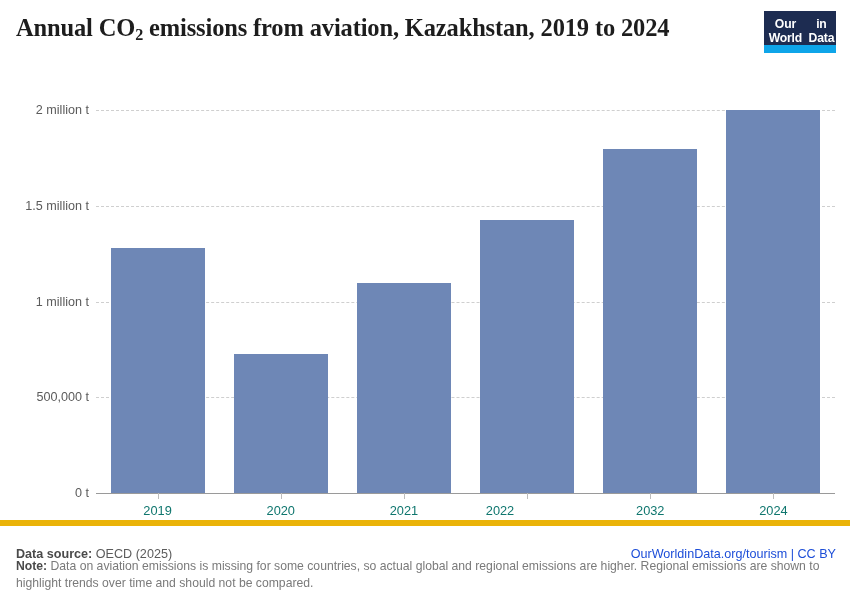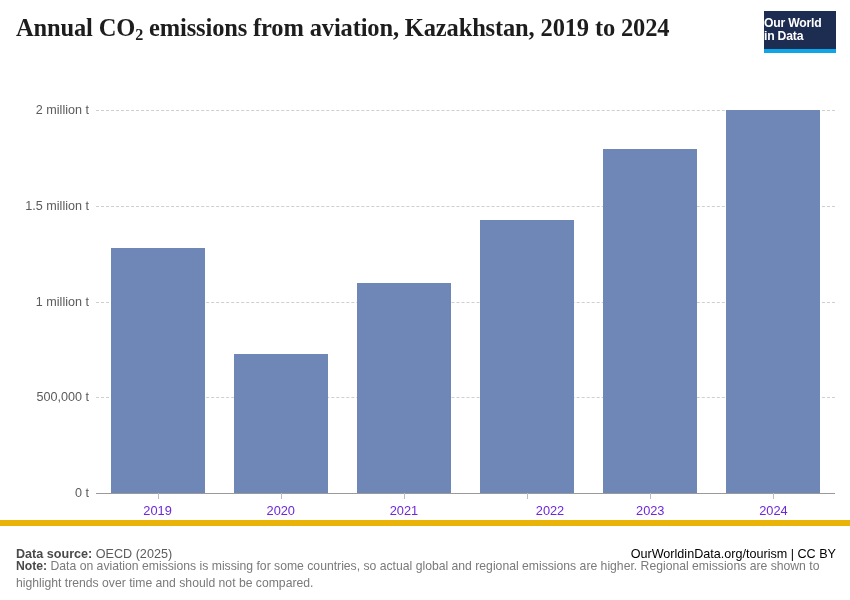--- a/index.html
+++ b/index.html
@@ -56,25 +56,24 @@
   }
 
   
   .owid-logo {
     position: absolute;
     right: 14px;
     top: 11px;
     width: 72px;
     height: 42px;
     background: #1d2c51;
-    border-bottom: 4px solid #0ea5e9;
+    border-bottom: 8px solid #0ea5e9;
     box-sizing: border-box;
     display: flex;
-    flex-direction: column;
-    align-items: flex-start;
+    align-items: flex-end;
     justify-content: center;
     line-height: 13.5px;
   }
   .owid-logo span {
     color: #ffffff;
     font-size: 12.2px;
     font-weight: bold;
     letter-spacing: -0.2px;
     display: block;
     text-align: center;
@@ -121,21 +120,21 @@
   }
   .bar {
     position: absolute;
     background: #6E87B6;
     bottom: 27px;           
   }
   .xtick-label {
     position: absolute;
     top: 411px;
     font-size: 12.8px;
-    color: #6d28d9;
+    color: #0f766e;
     text-align: center;
     transform: translateX(-50%);
     white-space: nowrap;
   }
   .xtick-mark {
     position: absolute;
     top: 401px;
     width: 0;
     height: 6px;
     border-left: 1px solid #bcbcbc;
@@ -165,21 +164,21 @@
     white-space: nowrap;
   }
   .footer-source b {
     color: #4a4a4a;
     font-weight: bold;
   }
   .footer-link {
     position: absolute;
     right: 0; top: 0;
     font-size: 12.6px;
-    color: #000000;
+    color: #1d4ed8;
     white-space: nowrap;
   }
   .footer-note {
     position: absolute;
     left: 16px;
     top: 32px;
     width: 810px;
     font-size: 12.2px;
     line-height: 16.5px;
     color: #7a7a7a;
@@ -225,23 +224,23 @@
       <div class="bar" title="2024: 2,000,000 t" style="left: 726.417px; width: 94px; height: 383px; background: rgb(110, 135, 182);"></div>
     </div>
   <div id="xticks">
       <div class="xtick-mark" style="left: 157.583px;"></div>
       <div class="xtick-label" style="left: 157.583px;">2019</div>
       <div class="xtick-mark" style="left: 280.75px;"></div>
       <div class="xtick-label" style="left: 280.75px;">2020</div>
       <div class="xtick-mark" style="left: 403.917px;"></div>
       <div class="xtick-label" style="left: 403.917px; text-align: center;">2021</div>
       <div class="xtick-mark" style="left: 527.083px;"></div>
-      <div class="xtick-label" style="left: 550px;">2022</div>
+      <div class="xtick-label" style="left: 500px;">2022</div>
       <div class="xtick-mark" style="left: 650.25px;"></div>
-      <div class="xtick-label" style="left: 650.25px;">2023</div>
+      <div class="xtick-label" style="left: 650.25px;">2032</div>
       <div class="xtick-mark" style="left: 773.417px;"></div>
       <div class="xtick-label" style="left: 773.417px;">2024</div>
     </div>
 </div>
 
 <div class="footer">
   <div class="footer-row">
     <div class="footer-source"><b>Data source:</b><span> OECD (2025)</span></div>
     <div class="footer-link">OurWorldinData.org/tourism | CC BY</div>
   </div>

